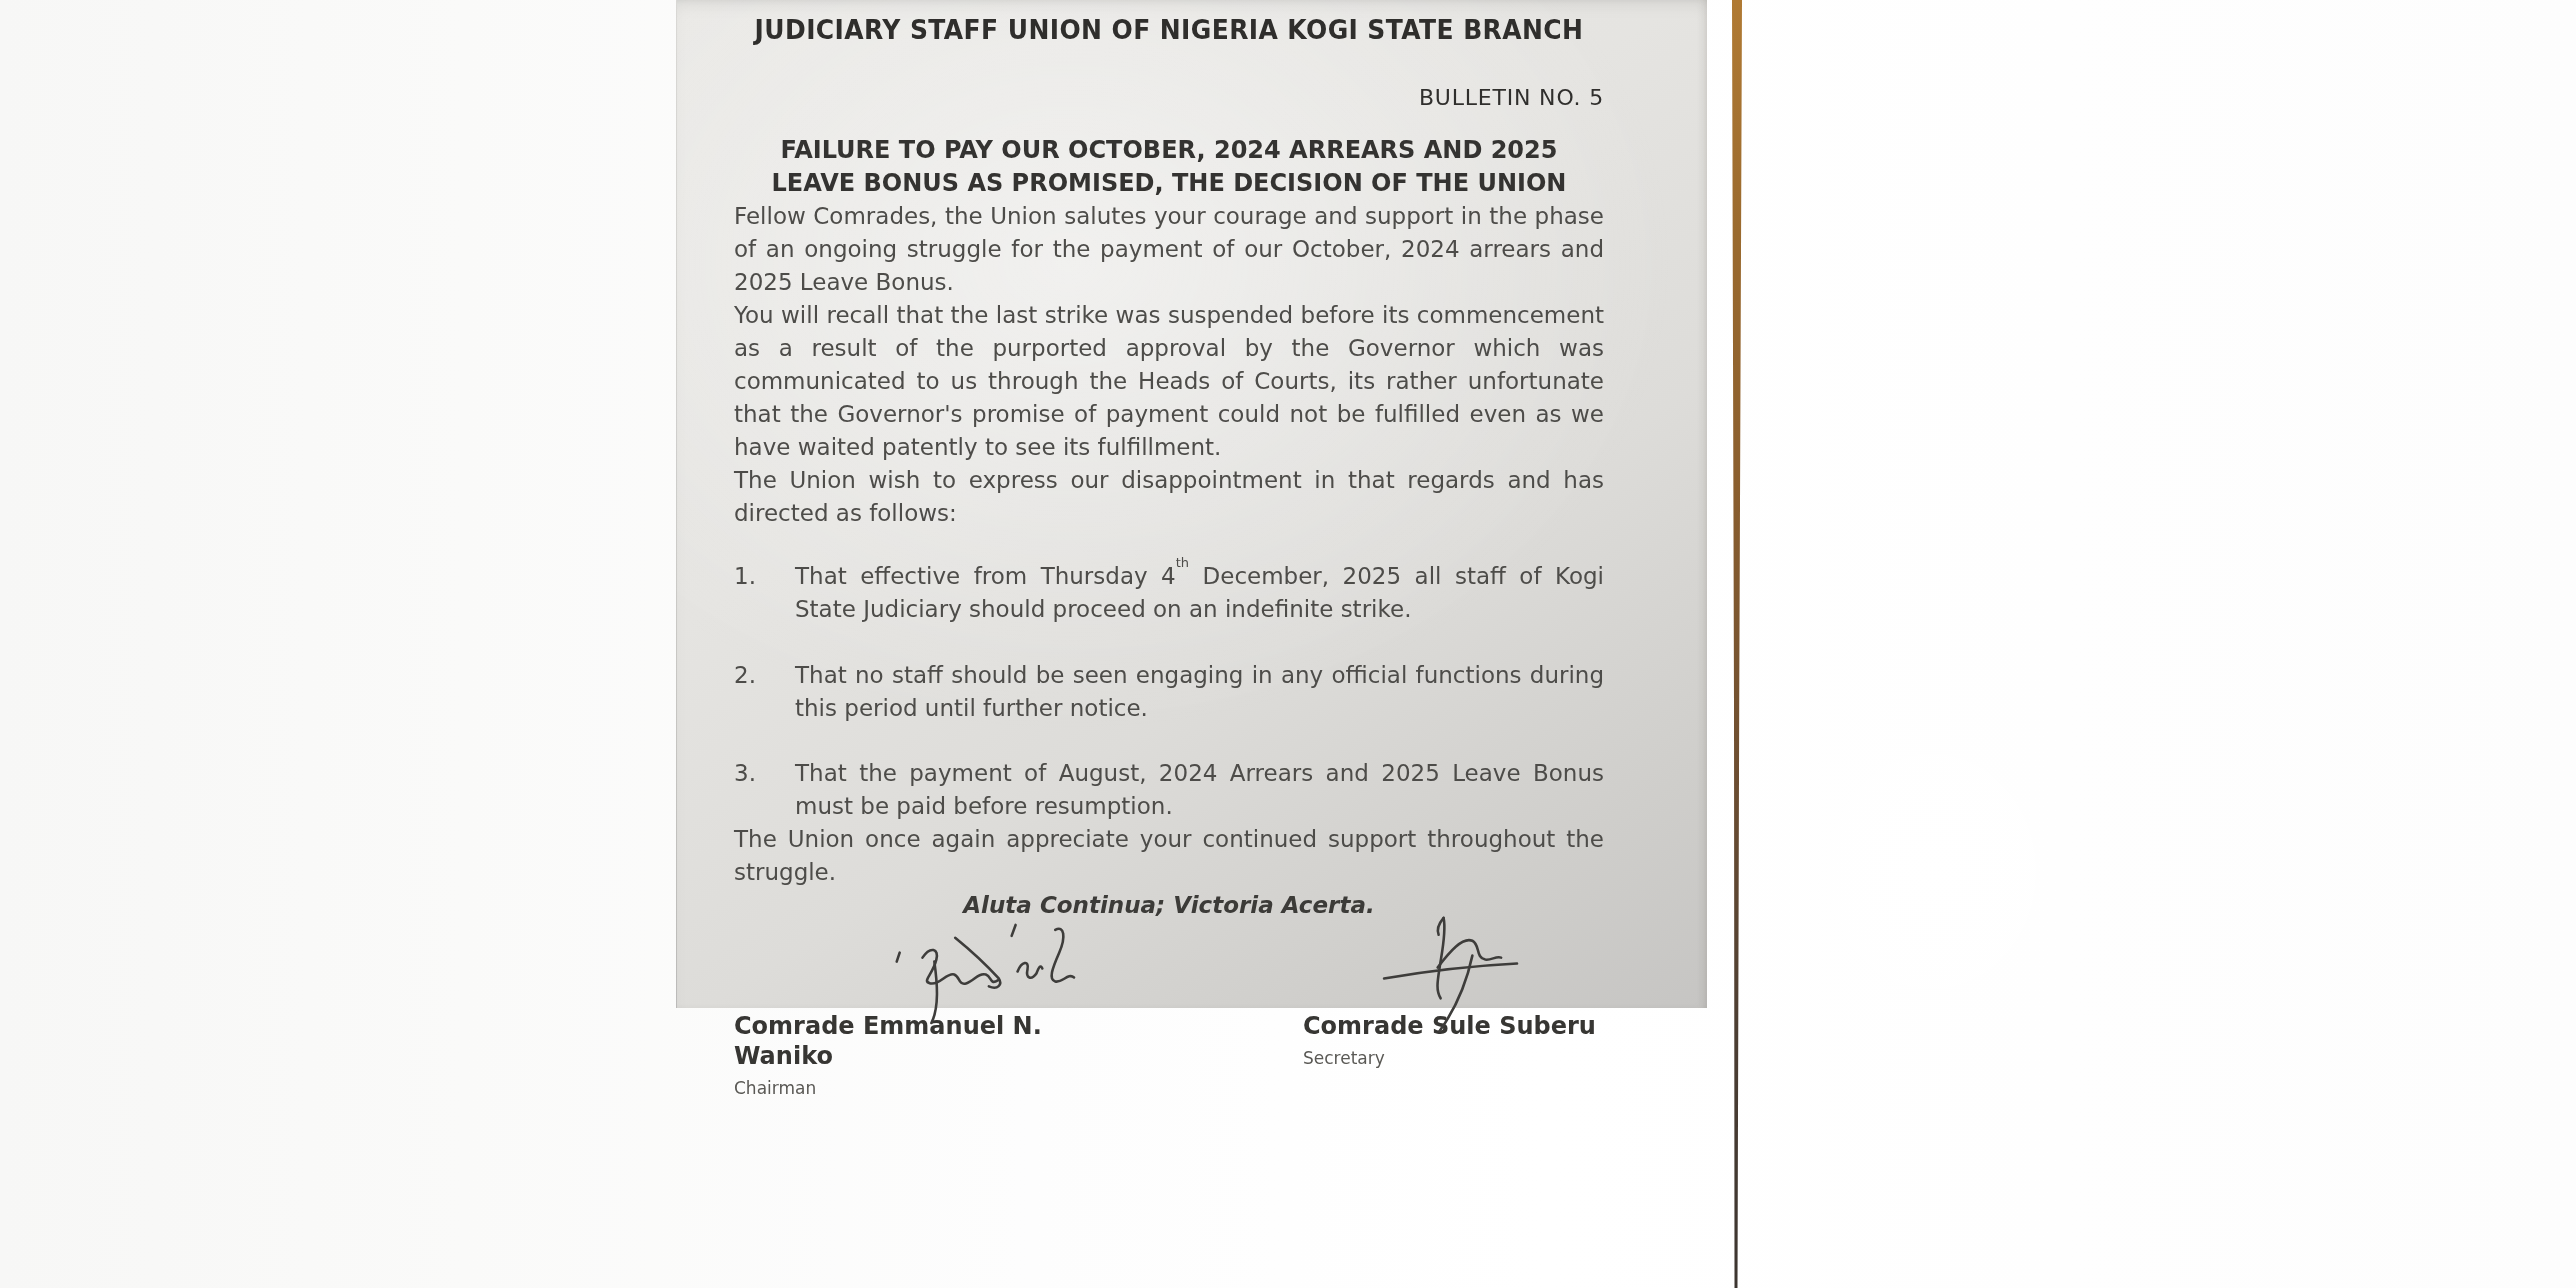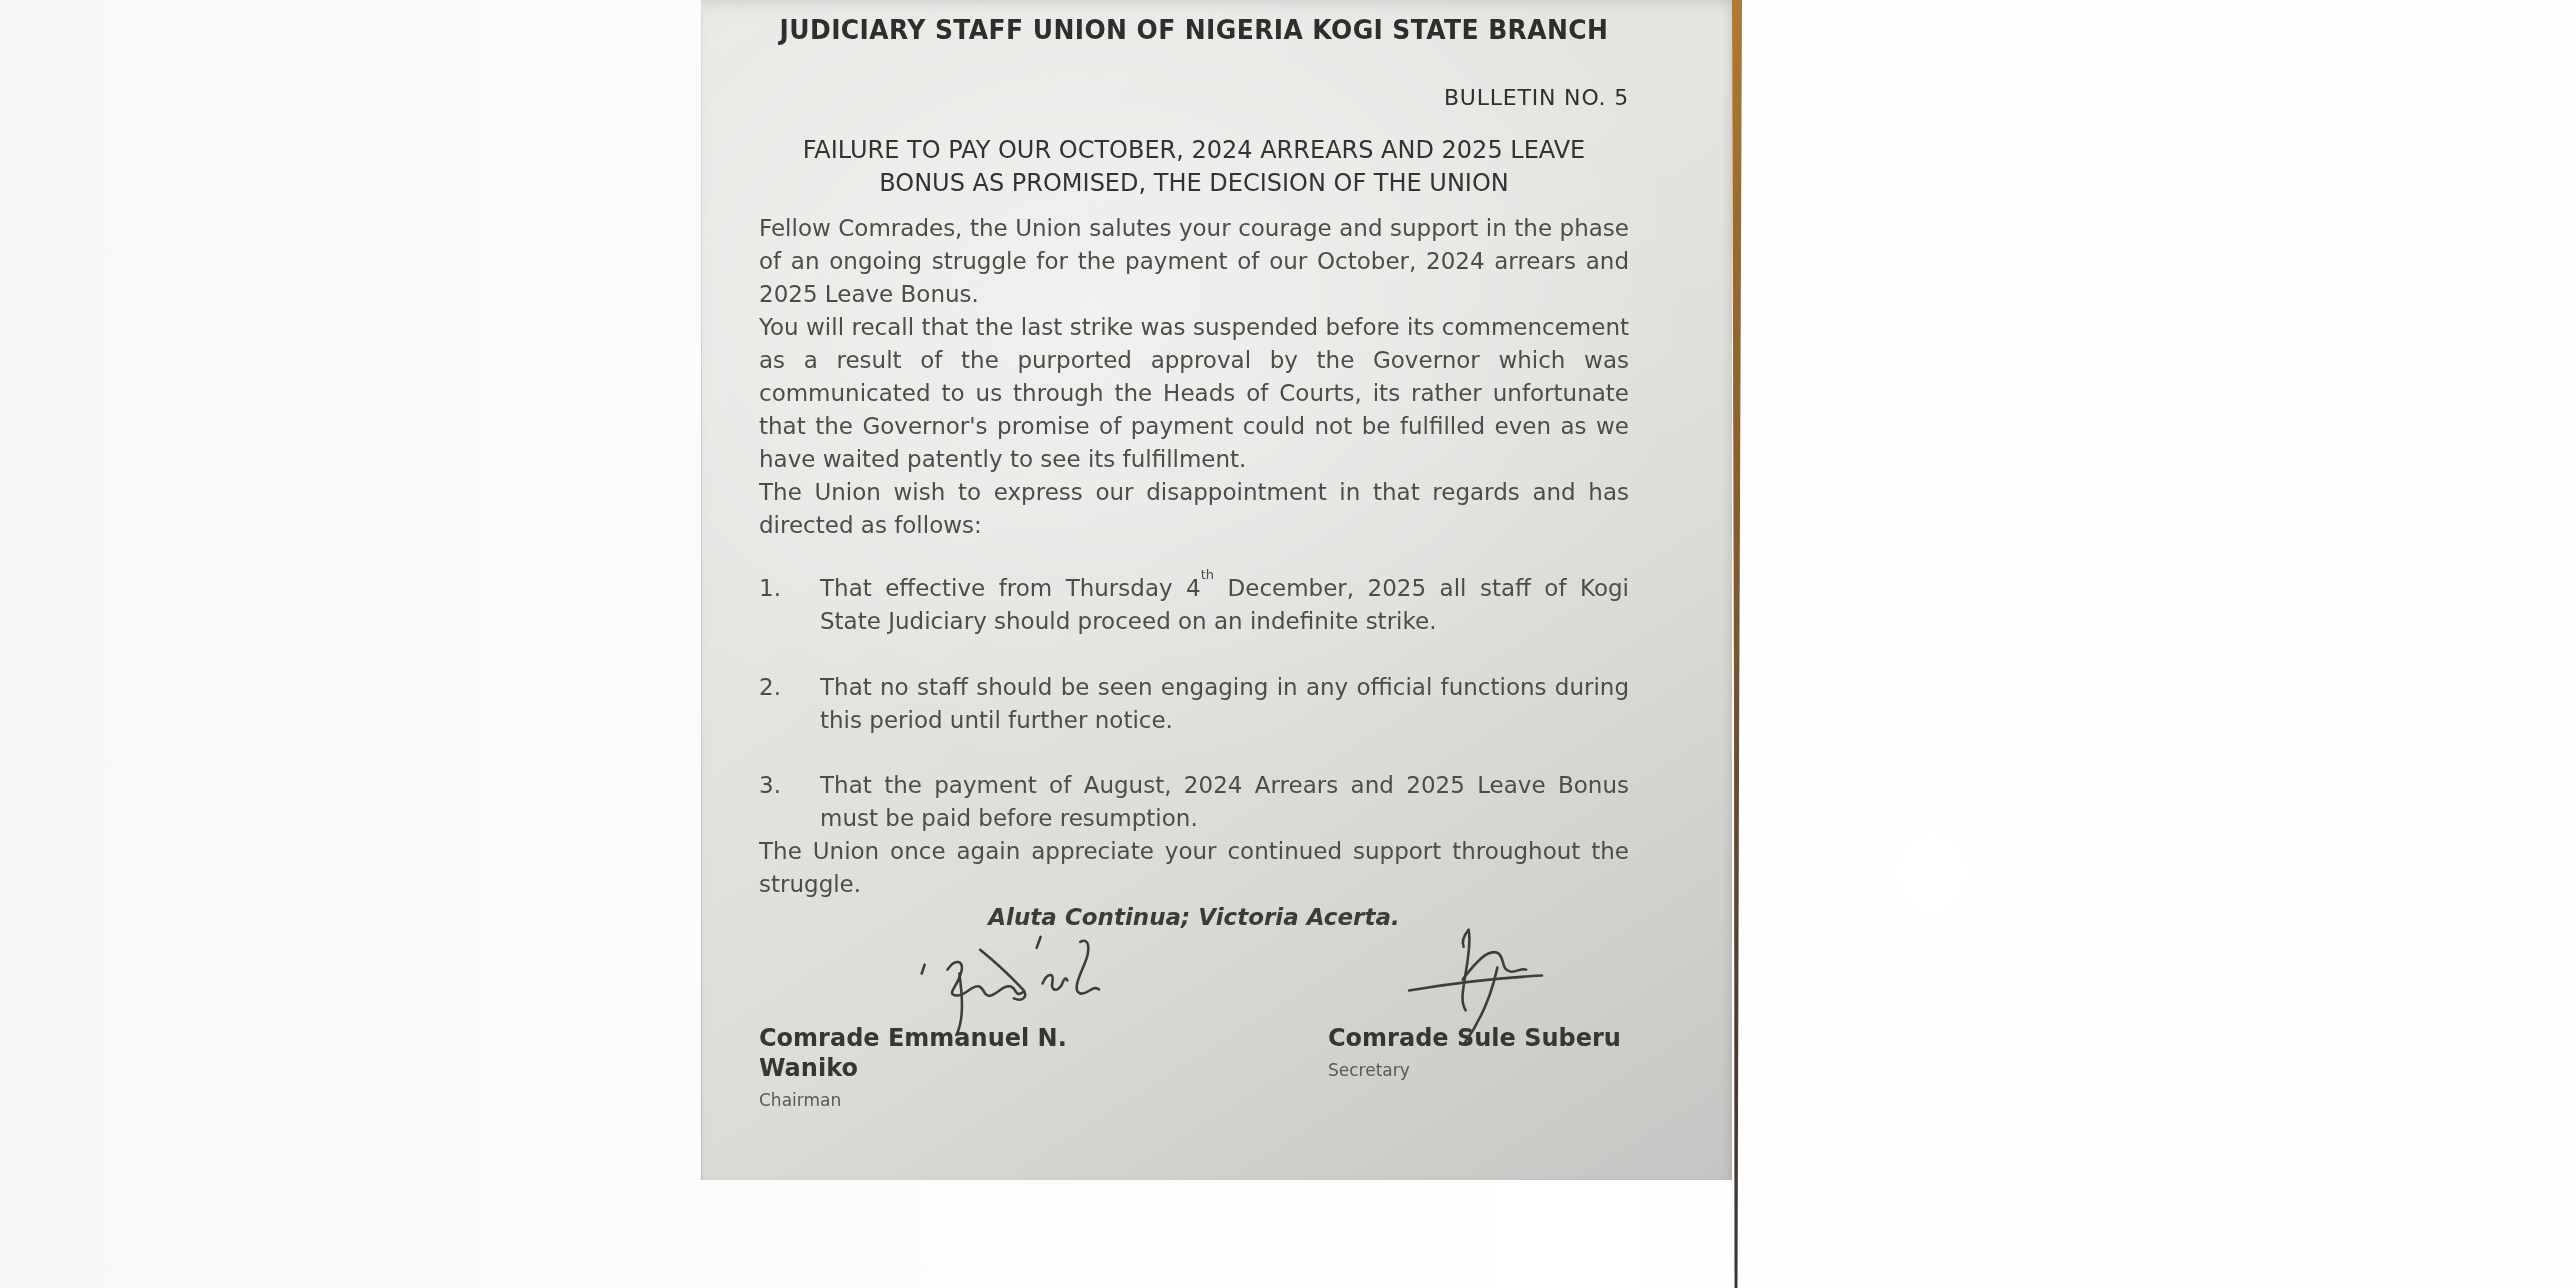--- a/index.html
+++ b/index.html
@@ -11,21 +11,21 @@
   .scene {
     position: relative; width: 2576px; height: 1288px; overflow: hidden;
     background: linear-gradient(90deg, #f7f7f6 0%, #fafaf9 18%, #fdfdfd 40%, #ffffff 60%, #fdfdfd 100%);
   }
   .bg-glow {
     position: absolute; left: 1704px; top: 614px; width: 456px; height: 515px;
     background: radial-gradient(ellipse at center, rgba(255,255,255,0.95) 0%, rgba(255,255,255,0.0) 68%);
     pointer-events: none;
   }
   .paper {
-    position: absolute; left: 701px; top: 0; width: 1030px; height: 1180px;
+    position: absolute; left: 676px; top: 0; width: 1030px; height: 1008px;
     background:
       radial-gradient(ellipse 971px 753px at 38% 26%, rgba(255,255,255,0.45), rgba(255,255,255,0) 62%),
       linear-gradient(148deg, #e9e8e5 0%, #e5e4e1 38%, #dddcd9 62%, #cfcecb 85%, #c6c5c3 100%);
     box-shadow: inset 0 10px 22px -14px rgba(0,0,0,0.18), inset -6px 0 12px -8px rgba(60,50,35,0.25);
     border-left: 1px solid rgba(0,0,0,0.05);
   }
   .wood-edge {
     position: absolute; left: 1732px; top: 0; width: 10px; height: 1288px;
     background: linear-gradient(180deg, #b07a33 0%, #9a6a2e 18%, #8a5e2e 38%, #6d4e31 60%, #4c3e33 80%, #3c3530 100%);
     clip-path: polygon(0% 0%, 100% 0%, 72% 55%, 55% 100%, 25% 100%, 20% 55%);
@@ -42,22 +42,22 @@
     font-size: 25px; line-height: 30px; font-weight: bold;
     letter-spacing: 0.4px; color: #2f2e2c;
     transform: scaleY(1.04);
   }
   .bulletin {
     margin: 37px 0 0 0; text-align: right;
     font-size: 22px; line-height: 30px; font-weight: normal;
     letter-spacing: 0.8px; color: #302f2d;
   }
   .subject {
-    margin: 21px auto 12px auto; max-width: 862px; text-align: center;
-    font-size: 24px; line-height: 33px; font-weight: normal; color: #343331;
+    margin: 21px auto 0 auto; max-width: 862px; text-align: center;
+    font-size: 24px; line-height: 33px; font-weight: bold; color: #343331;
   }
   p.body { margin: 0; text-align: justify; }
   .p1 { margin-top: 24px; }
   .p2 { margin-top: 33px; }
   .p3 { margin-top: 34px; }
   .closing { margin-top: 28px; }
   .directive { display: flex; align-items: flex-start; }
   .d1 { margin-top: 30px; }
   .d2 { margin-top: 33px; }
   .d3 { margin-top: 32px; }

